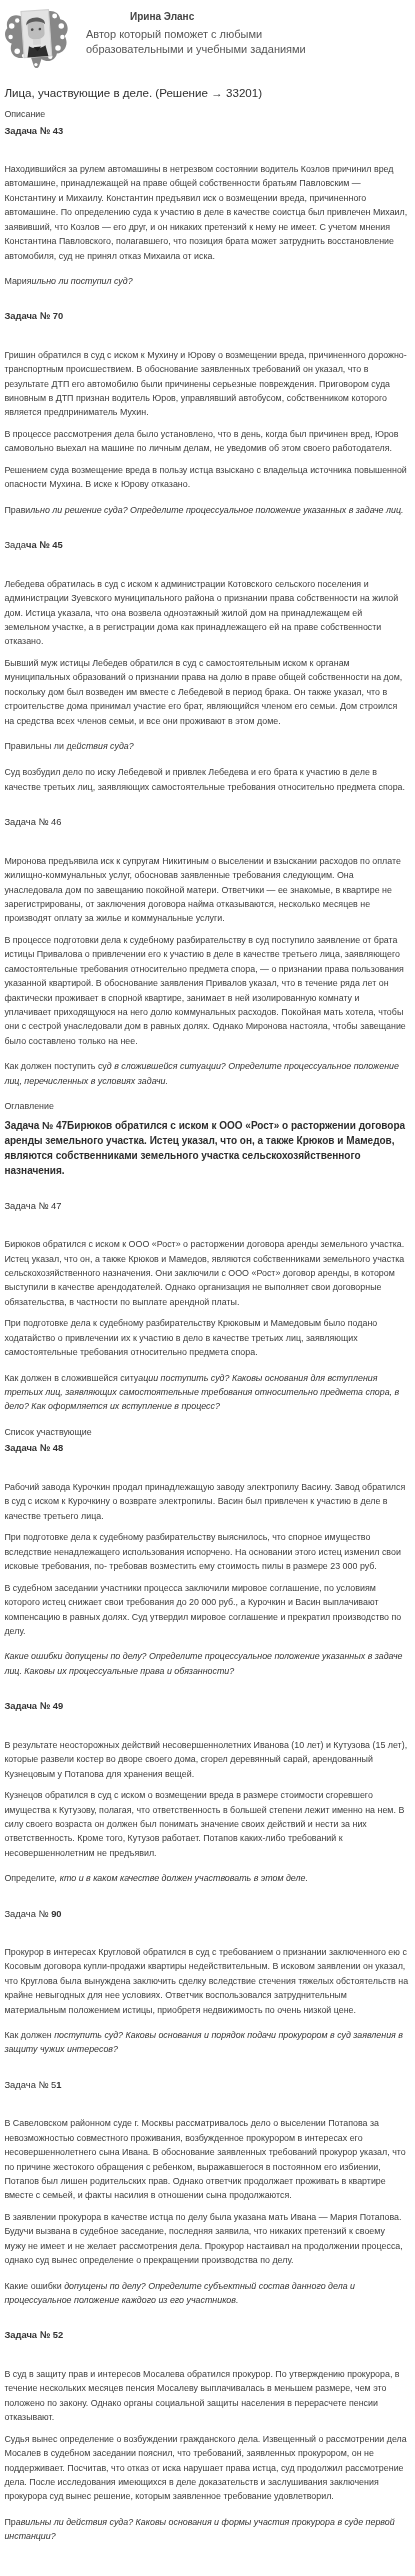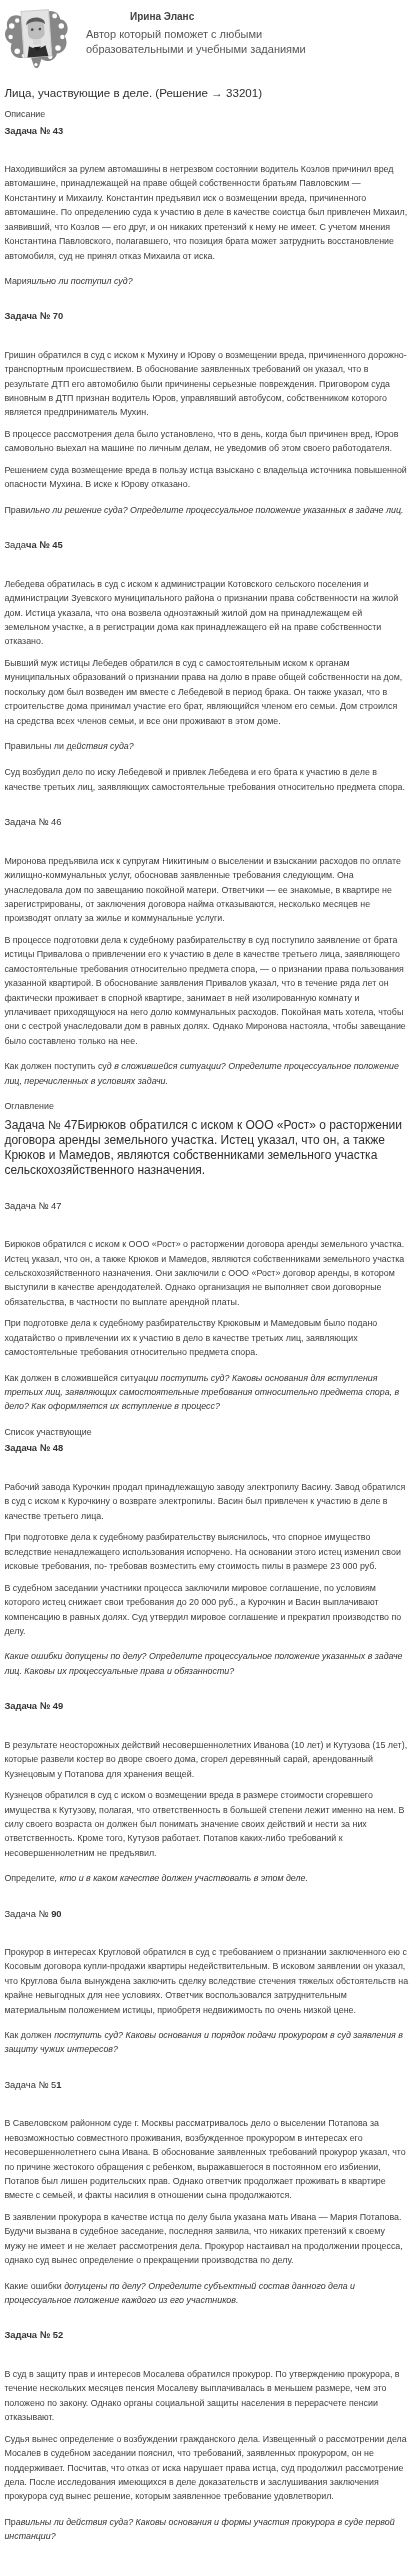--- a/index.html
+++ b/index.html
@@ -21,21 +21,21 @@
   .page-title{font-size:11.6px;font-weight:400;color:#2f2f2f;margin:16.6px 0 8.9px 0;}
   
   .blk{margin:7.2px 0;line-height:14.4px;}
   .label{margin:5.5px 0 3.3px 0;line-height:13.3px;}
   .h{font-size:9.4px;color:#333;margin:22px 0 25.5px 0;line-height:12px;font-weight:400;}
   .label + .h{margin-top:3.3px;}
   .label + .bp{margin-top:4.4px;}
   .h .b{font-weight:700;}
   .q{margin:11px 0 12px 0;}
   .q .b{font-weight:400;font-style:italic;color:#333;}
-  .bp{font-weight:400;font-size:12px;line-height:15px;color:#2e2e2e;margin:4.4px 0 7.8px 0;}
+  .bp{font-weight:700;font-size:10px;line-height:15px;color:#2e2e2e;margin:4.4px 0 7.8px 0;}
   .p{margin:7.2px 0;}
 </style>
 </head>
 <body>
 
 <header class="hdr">
   <div class="avatar">
     <svg width="65" height="64" viewBox="0 0 118 116" xmlns="http://www.w3.org/2000/svg">
 
       <g fill="#878787">

